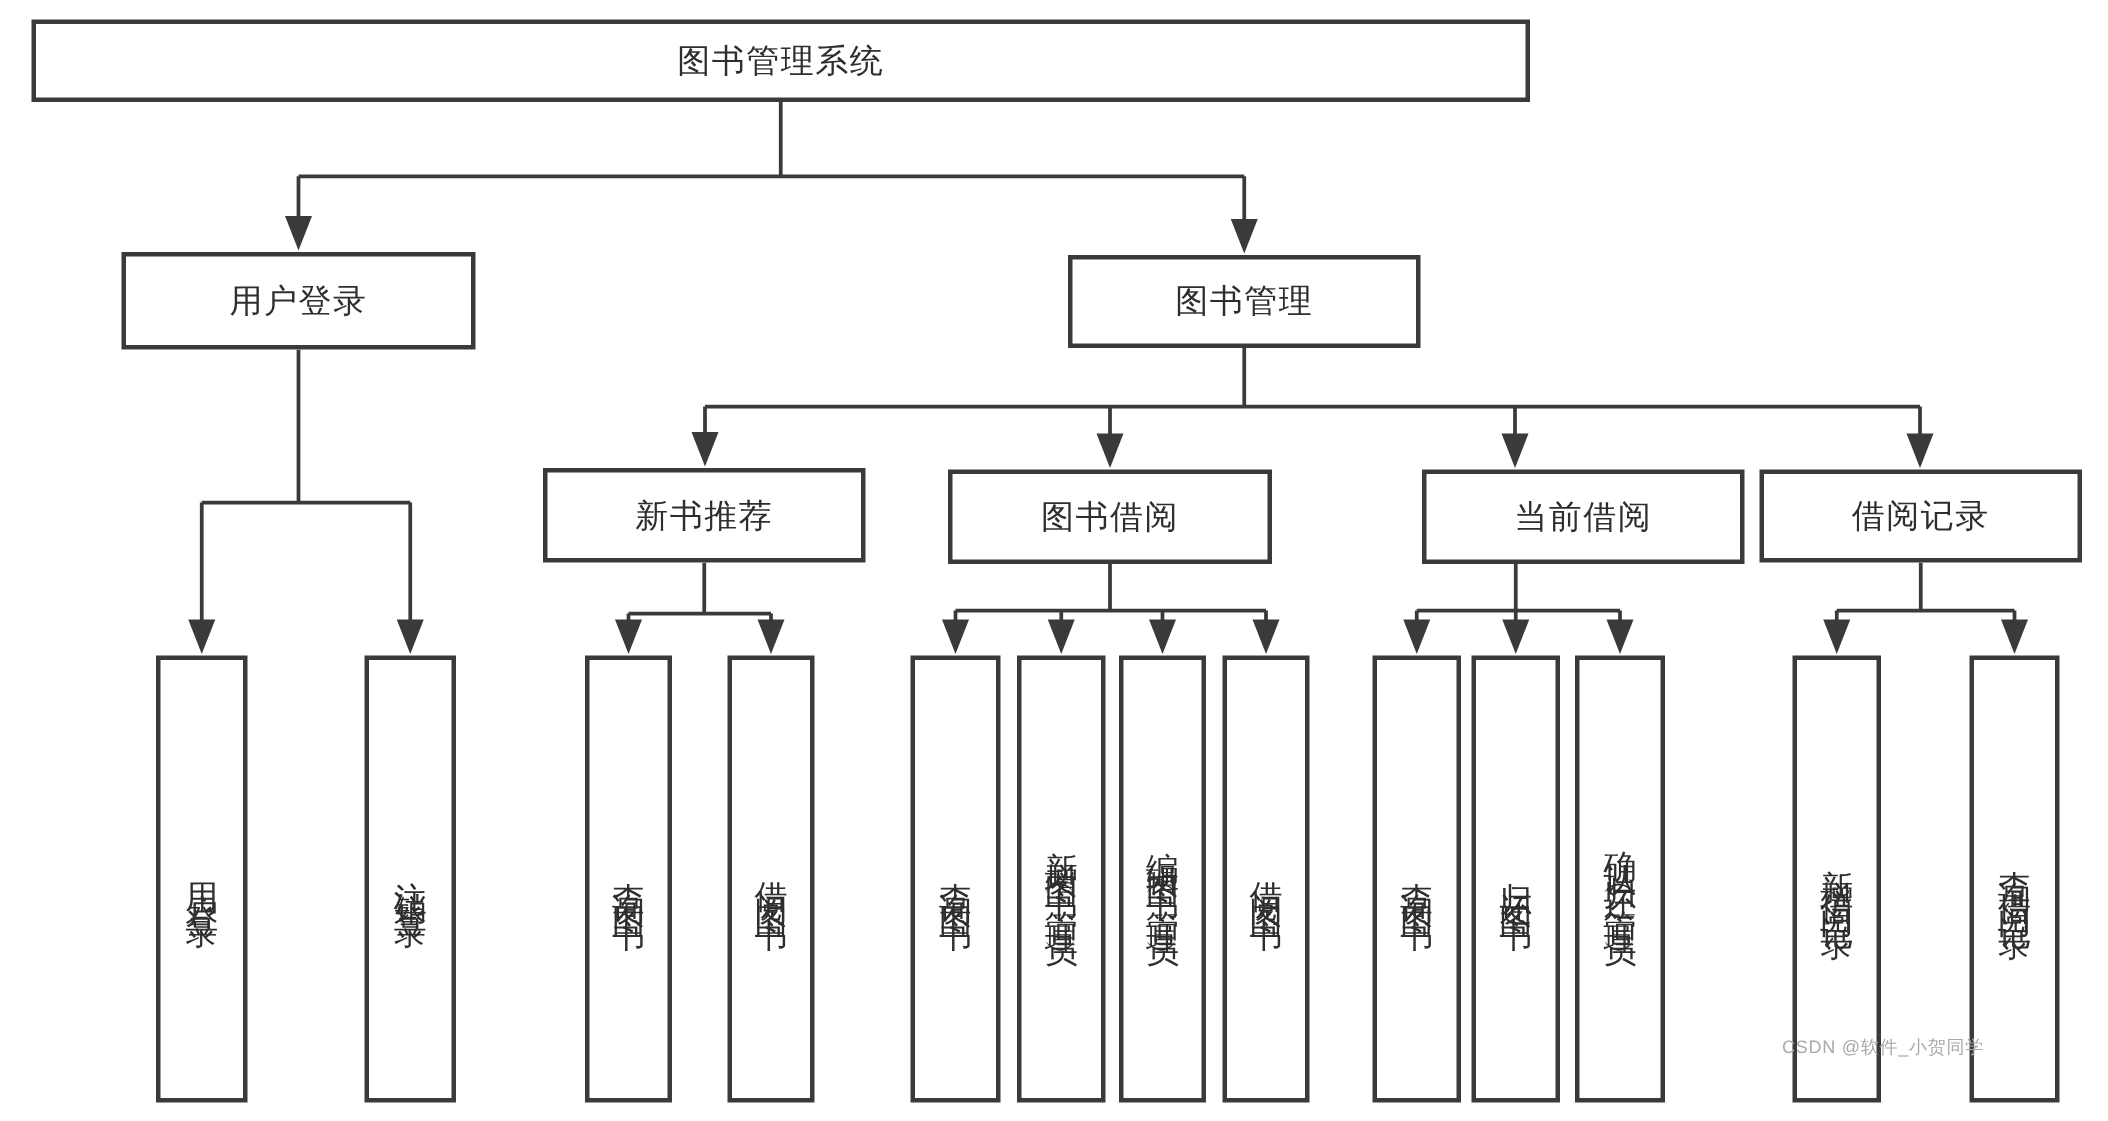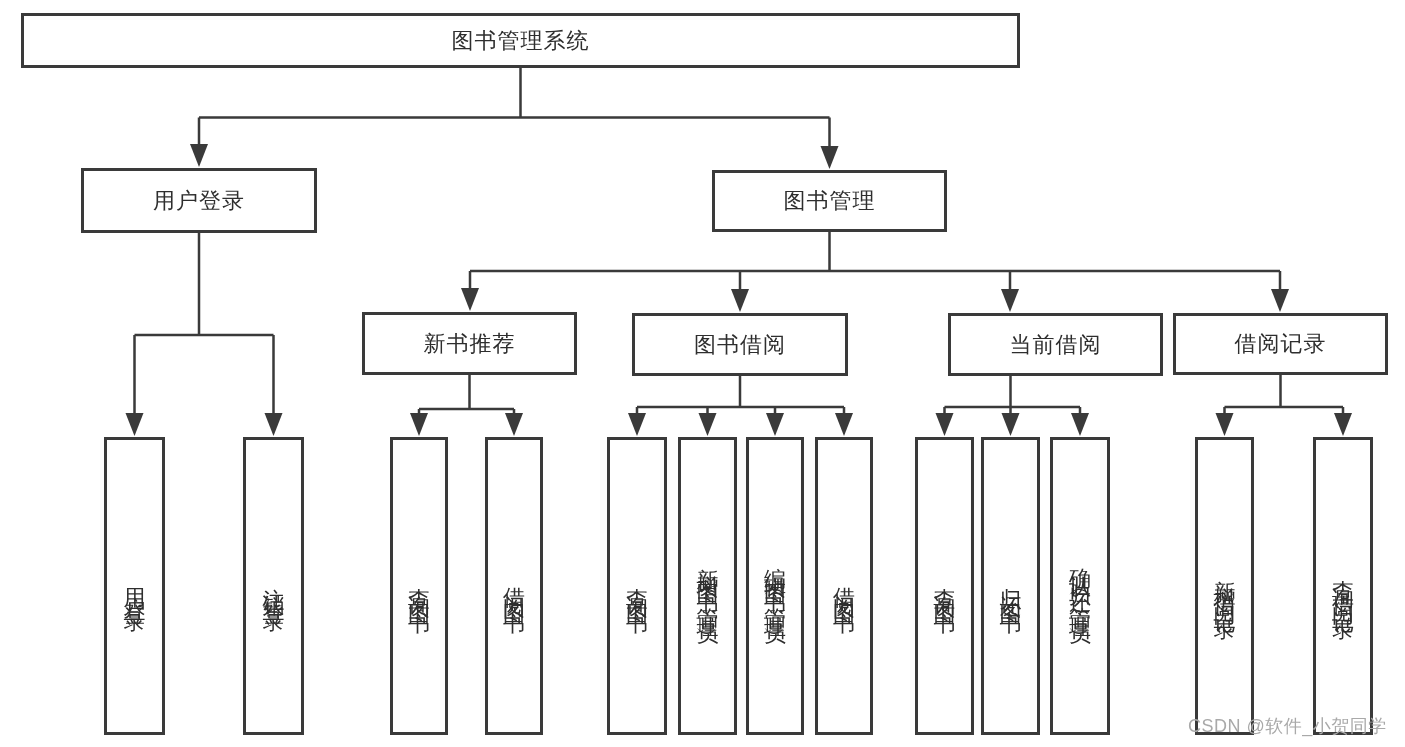--- a/index.html
+++ b/index.html
@@ -23,22 +23,22 @@
     white-space:nowrap;
   }
   .vnode{
     writing-mode:vertical-rl;
     letter-spacing:8px;
     font-size:22px;
     white-space:normal;
   }
   #watermark{
     position:absolute;
-    left:1188px;top:714px;
-    font-size:18px;
+    left:1188px;top:690px;
+    font-size:12px;
     color:var(--wm,#a9a9a9);
     letter-spacing:0.5px;
     z-index:10;
   }
 </style>
 </head>
 <body>
 
 <div id="canvas" style="--line: #3a3a3a; --text: #2e2e2e; --bg: #ffffff; --wm: #a9a9a9;">
 

